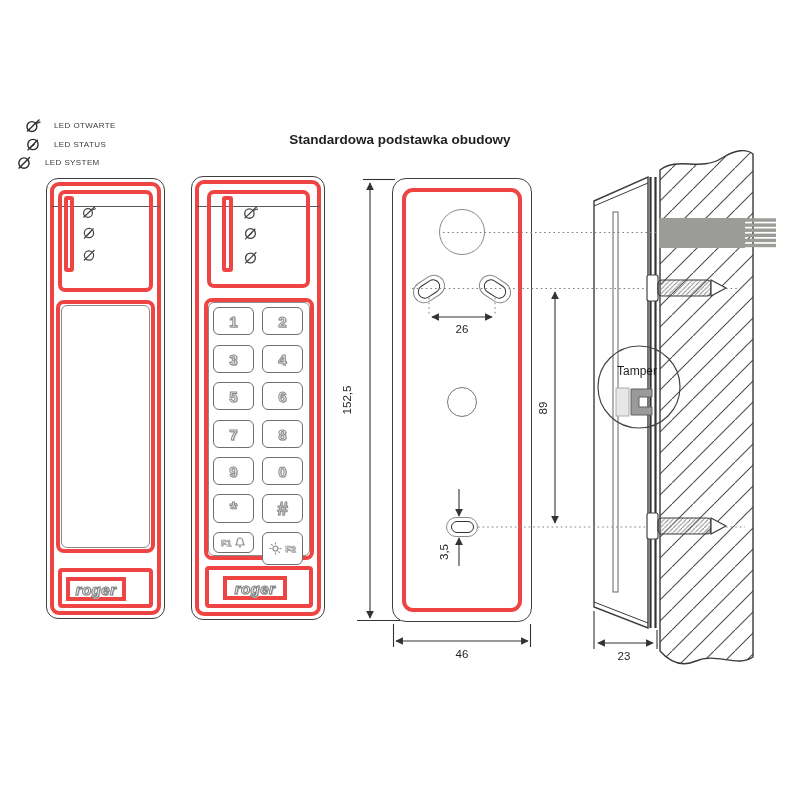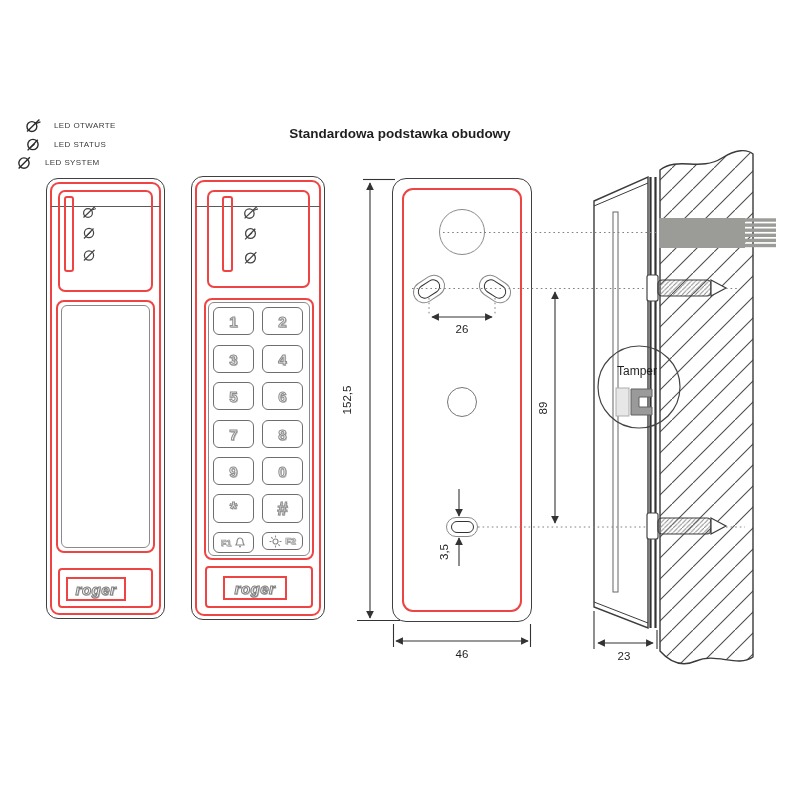--- a/index.html
+++ b/index.html
@@ -1,19 +1,19 @@
 <!DOCTYPE html>
 <html><head>
 <meta charset="utf-8">
 <style>
   html,body{margin:0;padding:0;background:#fff;}
   .canvas{position:relative;width:800px;height:800px;background:#fff;font-family:"Liberation Sans",sans-serif;overflow:hidden;}
   .abs{position:absolute;box-sizing:border-box;}
   .frame{border:1.4px solid #404040;background:#fff;}
-  .frame2{border:2px solid #ef4444;}
+  .frame2{border:4px solid #ef4444;}
   .frame3{border:1px solid #8a8a8a;}
   .seam{height:0;border-top:1px solid #5a5a5a;}
   .legend-row{display:flex;align-items:center;gap:12px;}
   .legend-label{font-size:8px;letter-spacing:.4px;color:#3a3a3a;}
   .title{font-size:13.5px;font-weight:bold;color:#1f1f1f;text-align:center;}
   .key{display:flex;align-items:center;justify-content:center;border:1.5px solid #6e6e6e;border-radius:6px;
        font-weight:bold;font-size:15px;color:#f4f4f4;-webkit-text-stroke:1px #8c8c8c;text-shadow:1px 1px 0 #c6c6c6;background:#fff;}
   .key.sym{font-size:19px;}
   .key.fk{font-size:9px;gap:3px;-webkit-text-stroke:.6px #8c8c8c;}
   .roger{display:flex;align-items:center;justify-content:center;font-style:italic;font-weight:bold;letter-spacing:.5px;
@@ -44,21 +44,21 @@
     <span class="legend-label">LED STATUS</span>
   </div>
   <div class="abs legend-row" style="left:16px;top:155px;">
     <svg width="17" height="15" viewBox="0 0 15 14">
       <circle cx="7" cy="7.5" r="4.8" fill="none" stroke="#2b2b2b" stroke-width="1.3"></circle>
       <line x1="2" y1="12.5" x2="12.5" y2="2" stroke="#2b2b2b" stroke-width="1.3"></line>
     </svg>
     <span class="legend-label">LED SYSTEM</span>
   </div>
 
-  <div class="abs title" style="left:250px;top:126px;width:300px;">Standardowa podstawka obudowy</div>
+  <div class="abs title" style="left:250px;top:132px;width:300px;">Standardowa podstawka obudowy</div>
 
   <div>
     <div class="abs frame" style="left:46px;top:178px;width:119px;height:441px;border-radius:12px;"></div>
     <div class="abs frame2" style="left:50px;top:182px;width:111px;height:433px;border-radius:9px;"></div>
     <div class="abs seam" style="left:51px;top:206px;width:109px;"></div>
     <div class="abs frame2" style="left:58px;top:190px;width:95px;height:102px;border-radius:7px;"></div>
     <div class="abs frame2" style="left:64px;top:196px;width:10px;height:76px;border-radius:3px;"></div>
     <svg class="abs" style="left:82px;top:205px;" width="15" height="14" viewBox="0 0 15 14">
       <circle cx="6" cy="8" r="4.4" fill="none" stroke="#444" stroke-width="1.2"></circle>
         <line x1="1.5" y1="12.5" x2="13" y2="1.5" stroke="#444" stroke-width="1.2"></line>
@@ -115,21 +115,21 @@
     <div class="abs key sym" style="left:213px;top:494px;width:41px;height:29px;">*</div>
     <div class="abs key sym" style="left:262px;top:494px;width:41px;height:29px;">#</div>
 
     <div class="abs key fk" style="left:213px;top:532px;width:41px;height:21px;">
       <span>F1</span>
       <svg width="12" height="13" viewBox="0 0 12 13">
         <path d="M6,2 C3.8,2 3,4 3,6.5 L2,9 H10 L9,6.5 C9,4 8.2,2 6,2 Z" fill="none" stroke="#8c8c8c" stroke-width="1.2"></path>
         <circle cx="6" cy="10.6" r="1" fill="#8c8c8c"></circle>
       </svg>
     </div>
-    <div class="abs key fk" style="left:262px;top:532px;width:41px;height:18px;">
+    <div class="abs key fk" style="left:262px;top:532px;width:41px;height:33px;">
       <svg width="13" height="13" viewBox="0 0 13 13">
         <circle cx="6.5" cy="6.5" r="2.5" fill="none" stroke="#8c8c8c" stroke-width="1.2"></circle>
         <line x1="6.5" y1="0.5" x2="6.5" y2="2.5" stroke="#8c8c8c" stroke-width="1.1"></line>
         <line x1="6.5" y1="10.5" x2="6.5" y2="12.5" stroke="#8c8c8c" stroke-width="1.1"></line>
         <line x1="0.5" y1="6.5" x2="2.5" y2="6.5" stroke="#8c8c8c" stroke-width="1.1"></line>
         <line x1="10.5" y1="6.5" x2="12.5" y2="6.5" stroke="#8c8c8c" stroke-width="1.1"></line>
         <line x1="2.2" y1="2.2" x2="3.7" y2="3.7" stroke="#8c8c8c" stroke-width="1.1"></line>
         <line x1="9.3" y1="9.3" x2="10.8" y2="10.8" stroke="#8c8c8c" stroke-width="1.1"></line>
       </svg>
       <span>F2</span>

